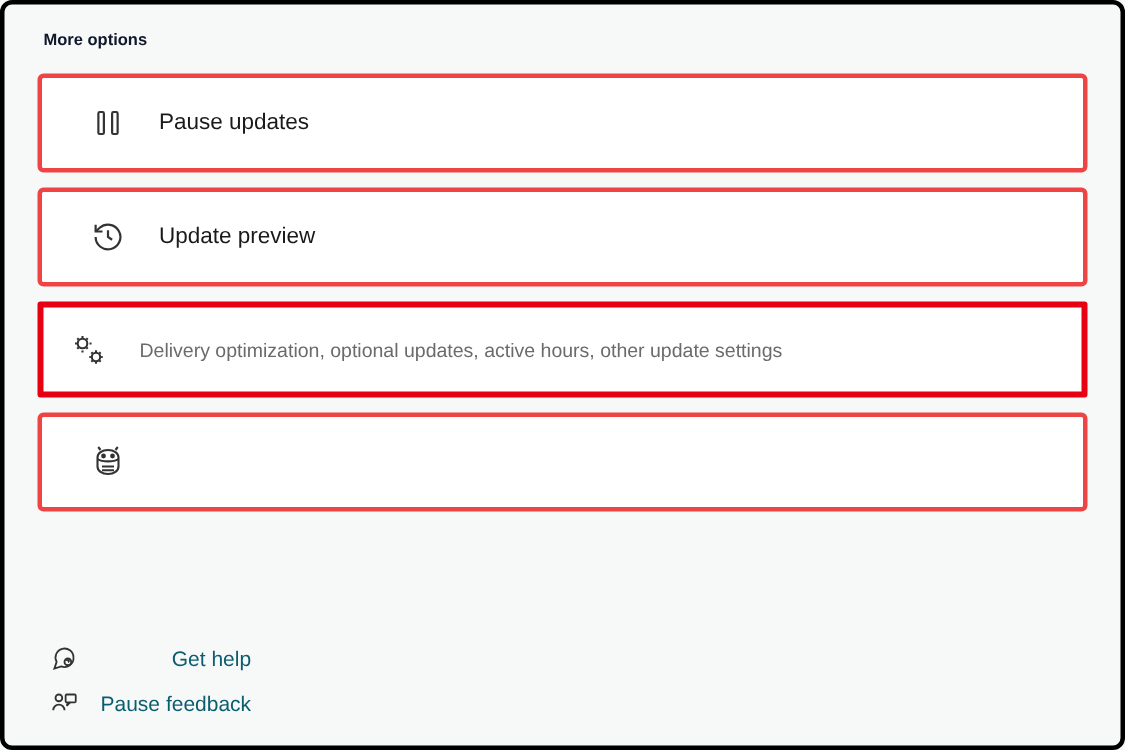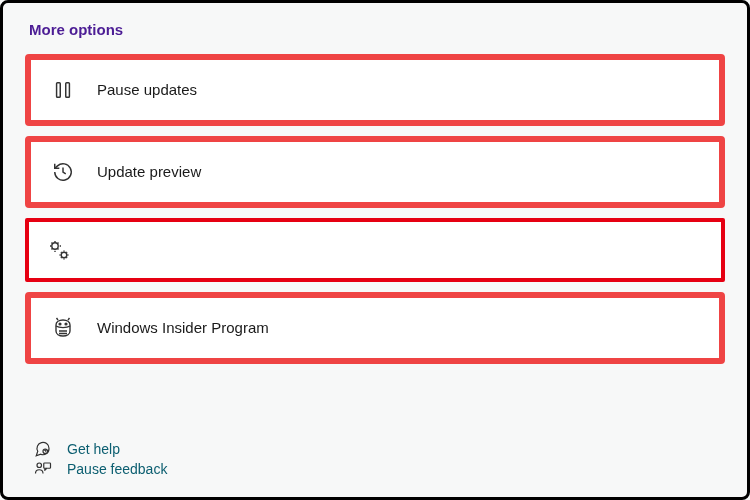--- a/index.html
+++ b/index.html
@@ -12,33 +12,33 @@
       background: #f7f8f8;
       width: 750px;
       height: 500px;
       border: 3px solid #000;
       border-radius: 8px;
       padding: 18px 22px;
       position: relative;
       overflow: hidden;
     }
     .section-title {
-      font-size: 15px;
+      font-size: 11px;
       font-weight: 600;
-      color: #4c1d95;
+      color: #0f172a;
       margin-bottom: 16px;
       margin-left: 4px;
     }
     .option-card {
       display: flex;
       align-items: center;
       background: #fff;
-      border: 6px solid #ef4444;
+      border: 3px solid #ef4444;
       border-radius: 4px;
-      padding: 16px 18px;
+      padding: 16px 30px;
       margin-bottom: 10px;
       cursor: pointer;
       min-height: 60px;
     }
     .option-card.highlighted {
       border: 4px solid #e60012;
       border-radius: 2px;
       padding: 14px 16px;
     }
     .option-icon {
@@ -68,21 +68,23 @@
       line-height: 1.3;
     }
     .footer-links {
       position: absolute;
       bottom: 18px;
       left: 30px;
     }
     .footer-link {
       display: flex;
       align-items: center;
+      margin-top: 10px;
       cursor: pointer;
+      justify-content: space-between;
     }
     .footer-link-icon {
       width: 20px;
       height: 20px;
       margin-right: 14px;
       display: flex;
       align-items: center;
       justify-content: center;
       color: #333;
     }
@@ -124,36 +126,36 @@
 <div class="option-card highlighted">
   <span class="option-icon">
     <svg width="24" height="24" viewBox="0 0 24 24" fill="none" stroke="currentColor" stroke-width="1.4">
       <circle cx="8" cy="8" r="3.2"></circle>
       <path d="M8 3v1.3M8 12.7V14M3 8h1.3M12.7 8H14M4.5 4.5l.9.9M10.6 10.6l.9.9M4.5 11.5l.9-.9M10.6 5.4l.9-.9"></path>
       <circle cx="17" cy="17" r="2.8"></circle>
       <path d="M17 12.5v1.1M17 20.4v1.1M12.5 17h1.1M20.4 17h1.1M13.9 13.9l.8.8M19.3 19.3l.8.8M13.9 20.1l.8-.8M19.3 14.7l.8-.8"></path>
     </svg>
   </span>
   <div class="option-text">
+    <span class="option-desc">Delivery optimization, optional updates, active hours, other update settings</span>
   </div>
 </div>
 
 <div class="option-card">
   <span class="option-icon">
     <svg width="24" height="24" viewBox="0 0 24 24" fill="none" stroke="currentColor" stroke-width="1.4">
       <path d="M5 9c0-3 3-5 7-5s7 2 7 5v6c0 3-3 5-7 5s-7-2-7-5V9z"></path>
       <path d="M5 10c1.5 1 4 1.6 7 1.6s5.5-.6 7-1.6"></path>
       <circle cx="9" cy="8" r="0.9" fill="currentColor"></circle>
       <circle cx="15" cy="8" r="0.9" fill="currentColor"></circle>
       <path d="M7 4l-1.5-2M17 4l1.5-2"></path>
       <path d="M8 15h8M8 17.5h8"></path>
     </svg>
   </span>
   <div class="option-text">
-    <span class="option-label">Windows Insider Program</span>
   </div>
 </div>
 
 <div class="footer-links">
   <div class="footer-link">
     <span class="footer-link-icon">
       <svg width="18" height="18" viewBox="0 0 24 24" fill="none" stroke="currentColor" stroke-width="1.6">
         <path d="M20 11a8 8 0 1 0-15 4L3 21l6-2a8 8 0 0 0 11-8z"></path>
         <circle cx="15" cy="15" r="3" fill="#fff" stroke="currentColor"></circle>
         <path d="M14 14.2a1 1 0 0 1 2 0c0 .5-.5.8-1 1.2M15 16.8v.1"></path>

